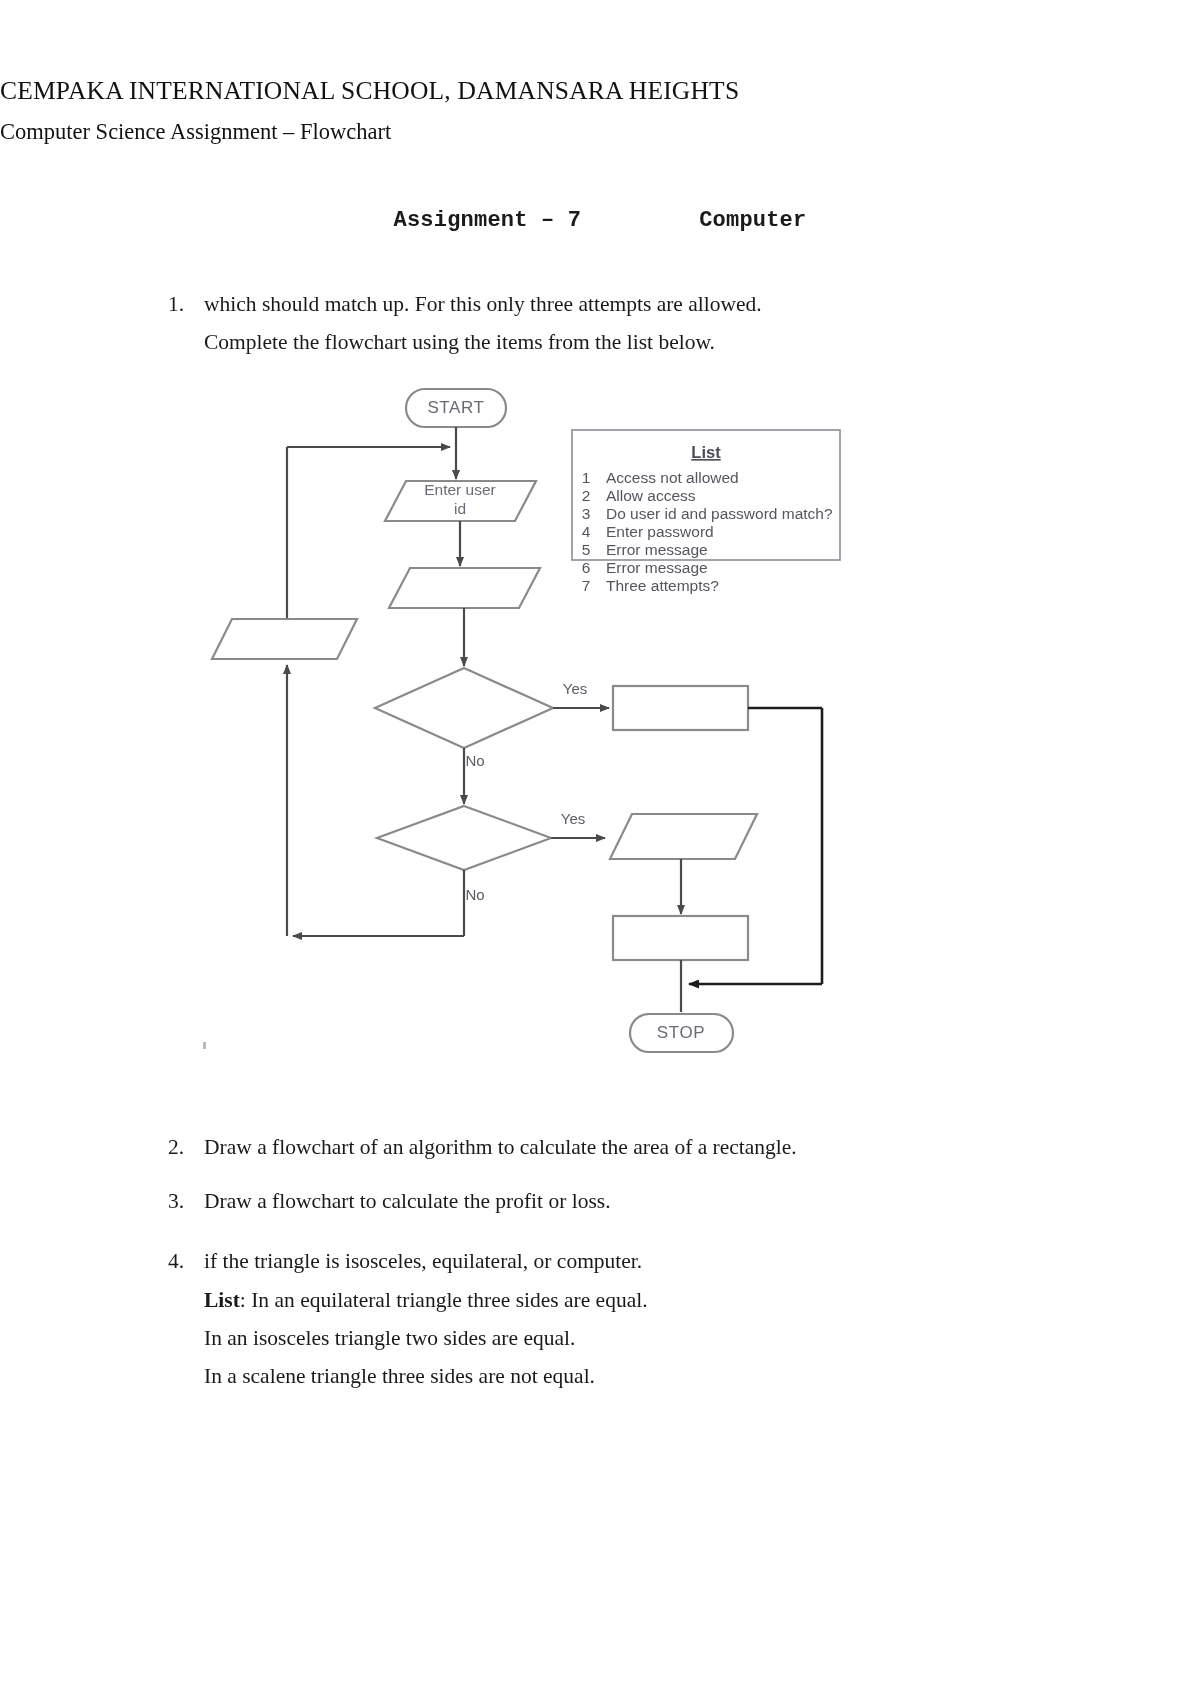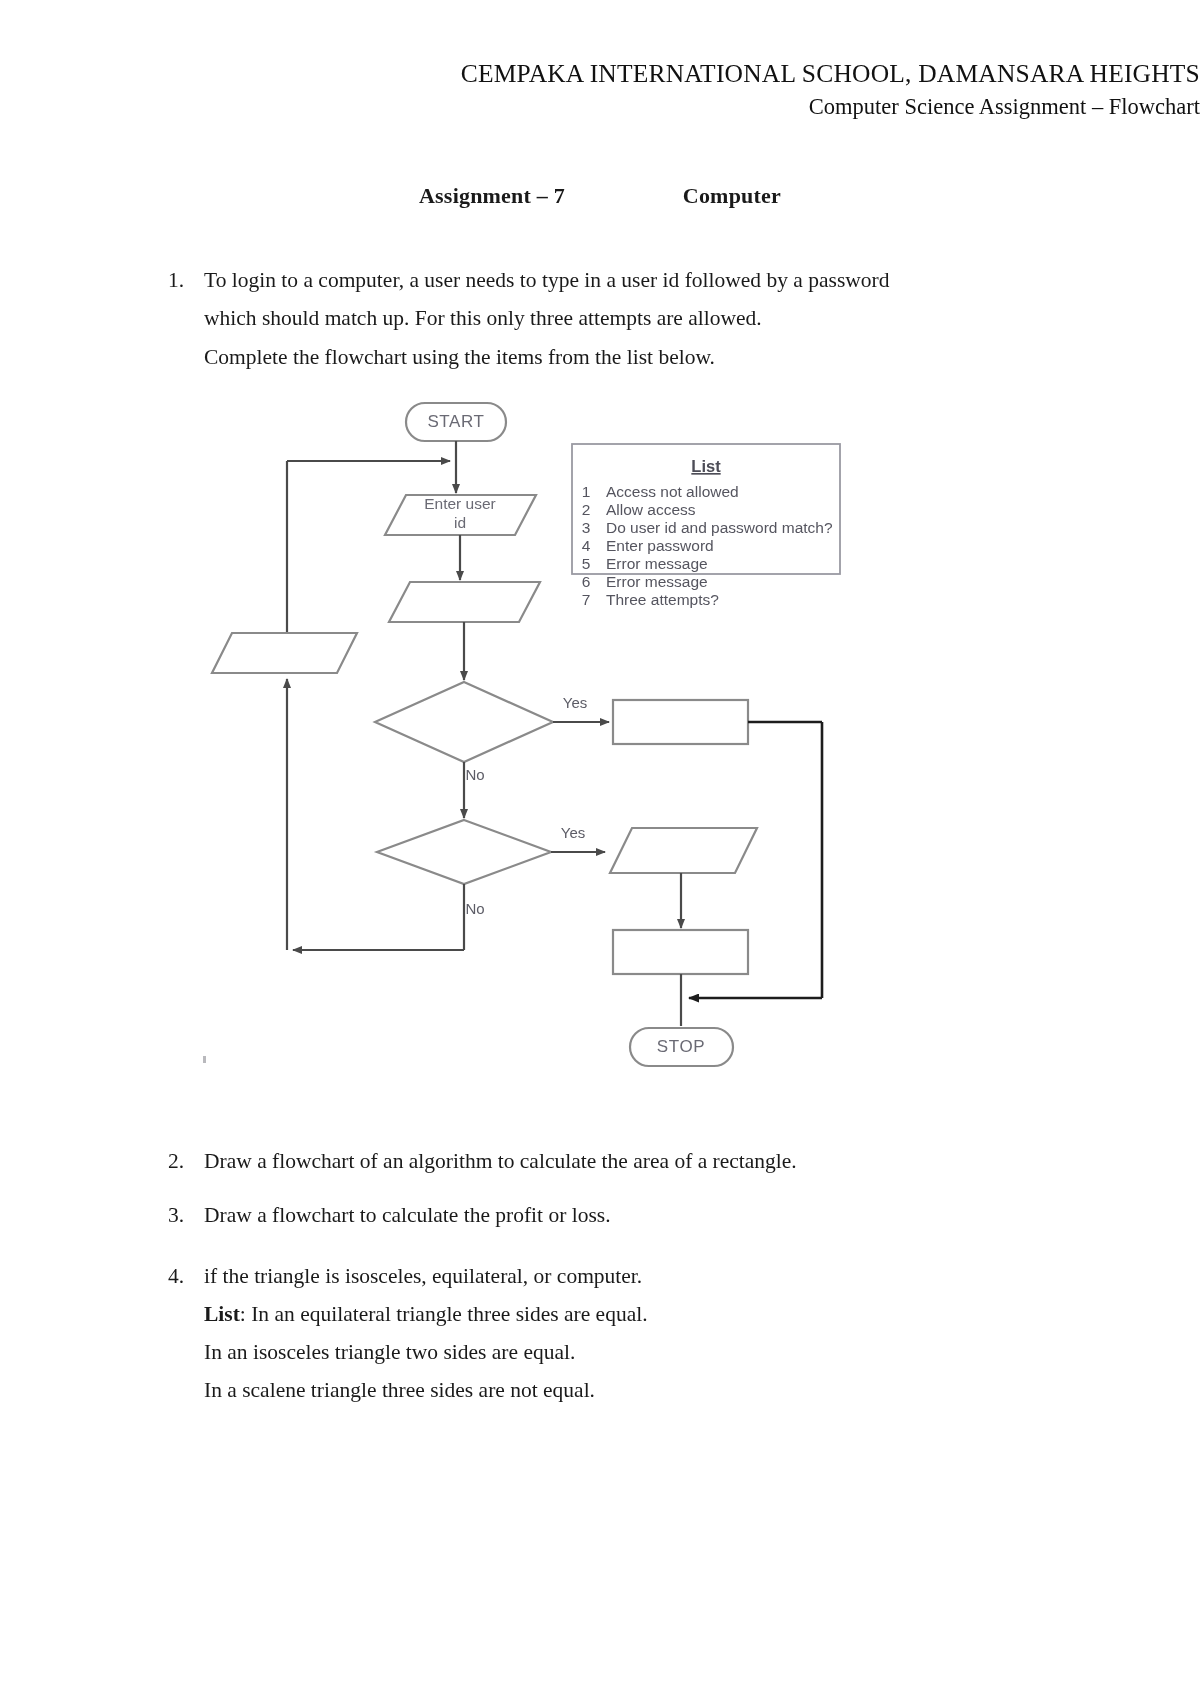--- a/index.html
+++ b/index.html
@@ -18,45 +18,46 @@
   .page {
     position: relative;
     width: 1200px;
     height: 1696px;
     background: #fff;
     box-sizing: border-box;
   }
 
   
   .doc-header {
-    padding-top: 59px;
-    text-align: right;
+    padding-top: 76px;
+    text-align: left;
   }
   .school-name {
     font-size: 25.5px;
     letter-spacing: 0.2px;
     line-height: 1.18;
     color: #111;
   }
   .doc-subtitle {
     font-size: 22.5px;
     line-height: 1.25;
-    margin-top: 4px;
+    margin-top: 12px;
     color: #111;
   }
 
   
   .assignment-row {
     margin-top: 62px;
     display: flex;
     justify-content: center;
     gap: 118px;
     font-weight: bold;
     font-size: 22px;
     letter-spacing: 0.2px;
+    font-family: Liberation Mono, monospace;
   }
 
   
   .questions {
     margin-top: 52px;
     padding-left: 168px;
     padding-right: 120px;
   }
   .q-item {
     display: flex;
@@ -173,21 +174,20 @@
 
   <div class="assignment-row">
     <span>Assignment – 7</span>
     <span>Computer</span>
   </div>
 
   <div class="questions">
     <div class="q-item">
       <span class="q-num">1.</span>
       <span class="q-body">
-        <span class="q-line">To login to a computer, a user needs to type in a user id followed by a password</span>
         <span class="q-line">which should match up. For this only three attempts are allowed.</span>
         <span class="q-line">Complete the flowchart using the items from the list below.</span>
       </span>
     </div>
   </div>
 
   <div class="flowchart-wrap">
     <svg width="1200" height="700" viewBox="0 0 1200 700" xmlns="http://www.w3.org/2000/svg">
       <defs>
         <marker id="arrow" markerWidth="10" markerHeight="8" refX="9" refY="4" orient="auto" markerUnits="userSpaceOnUse">

